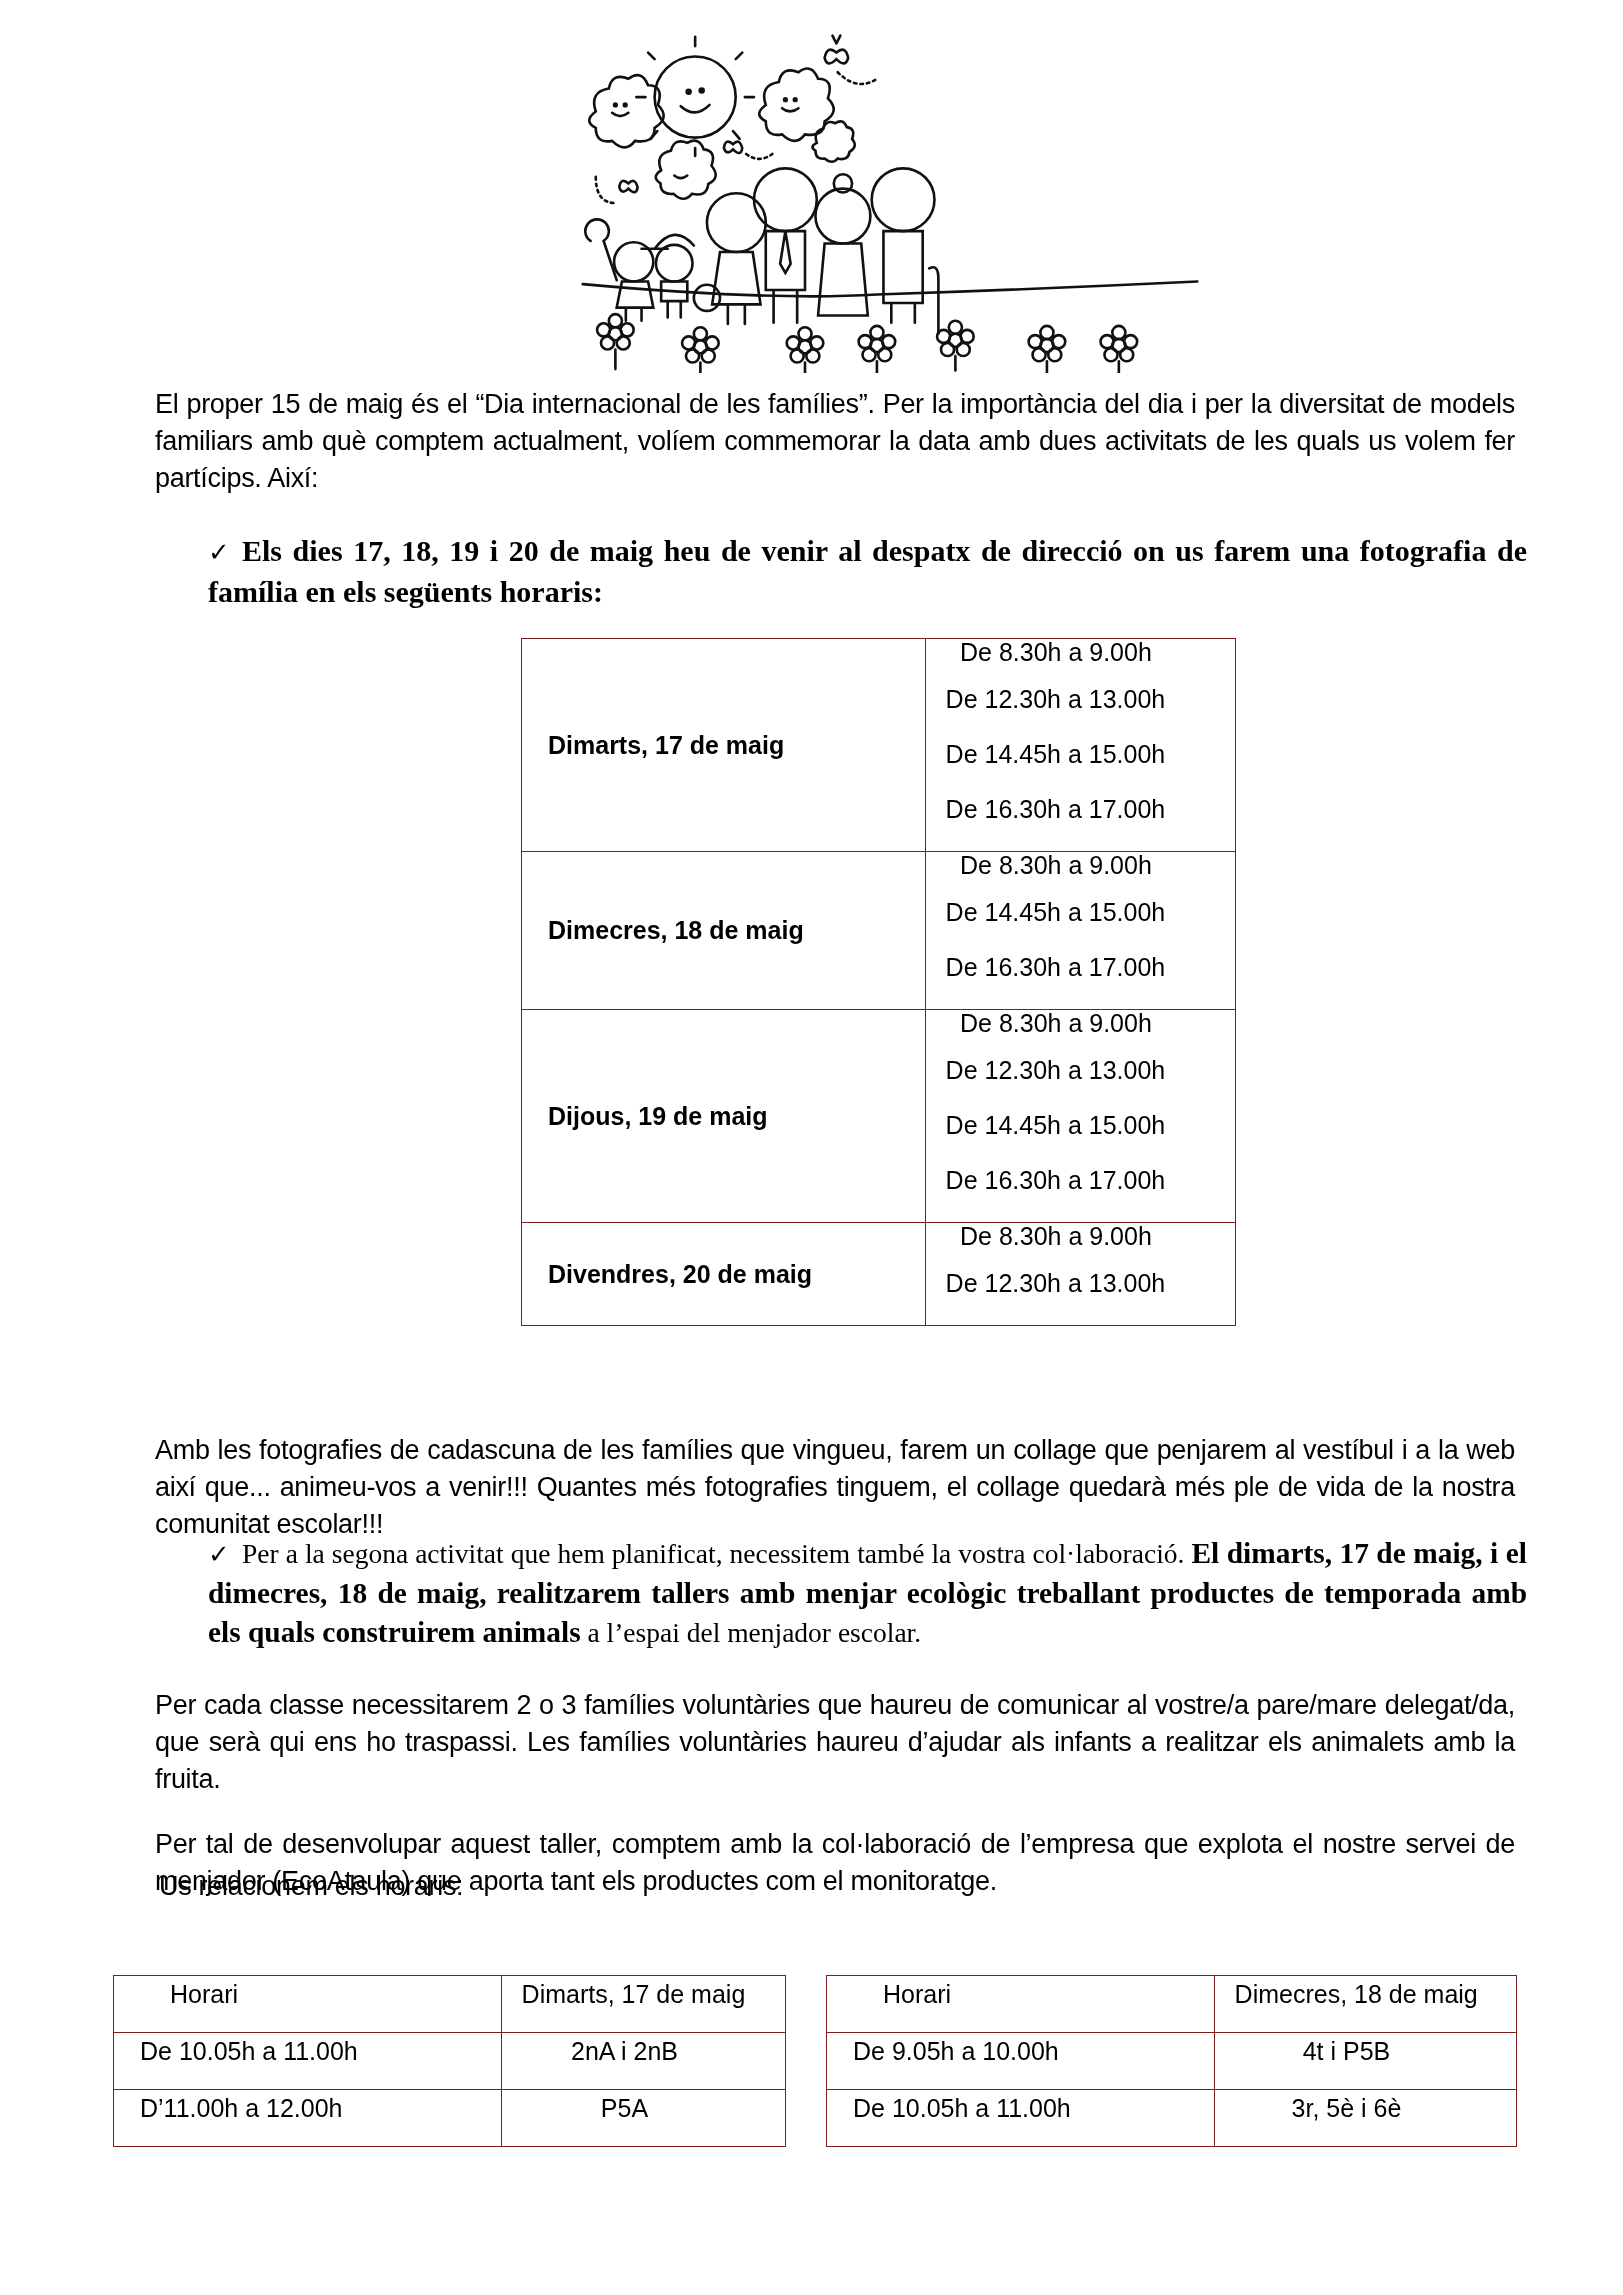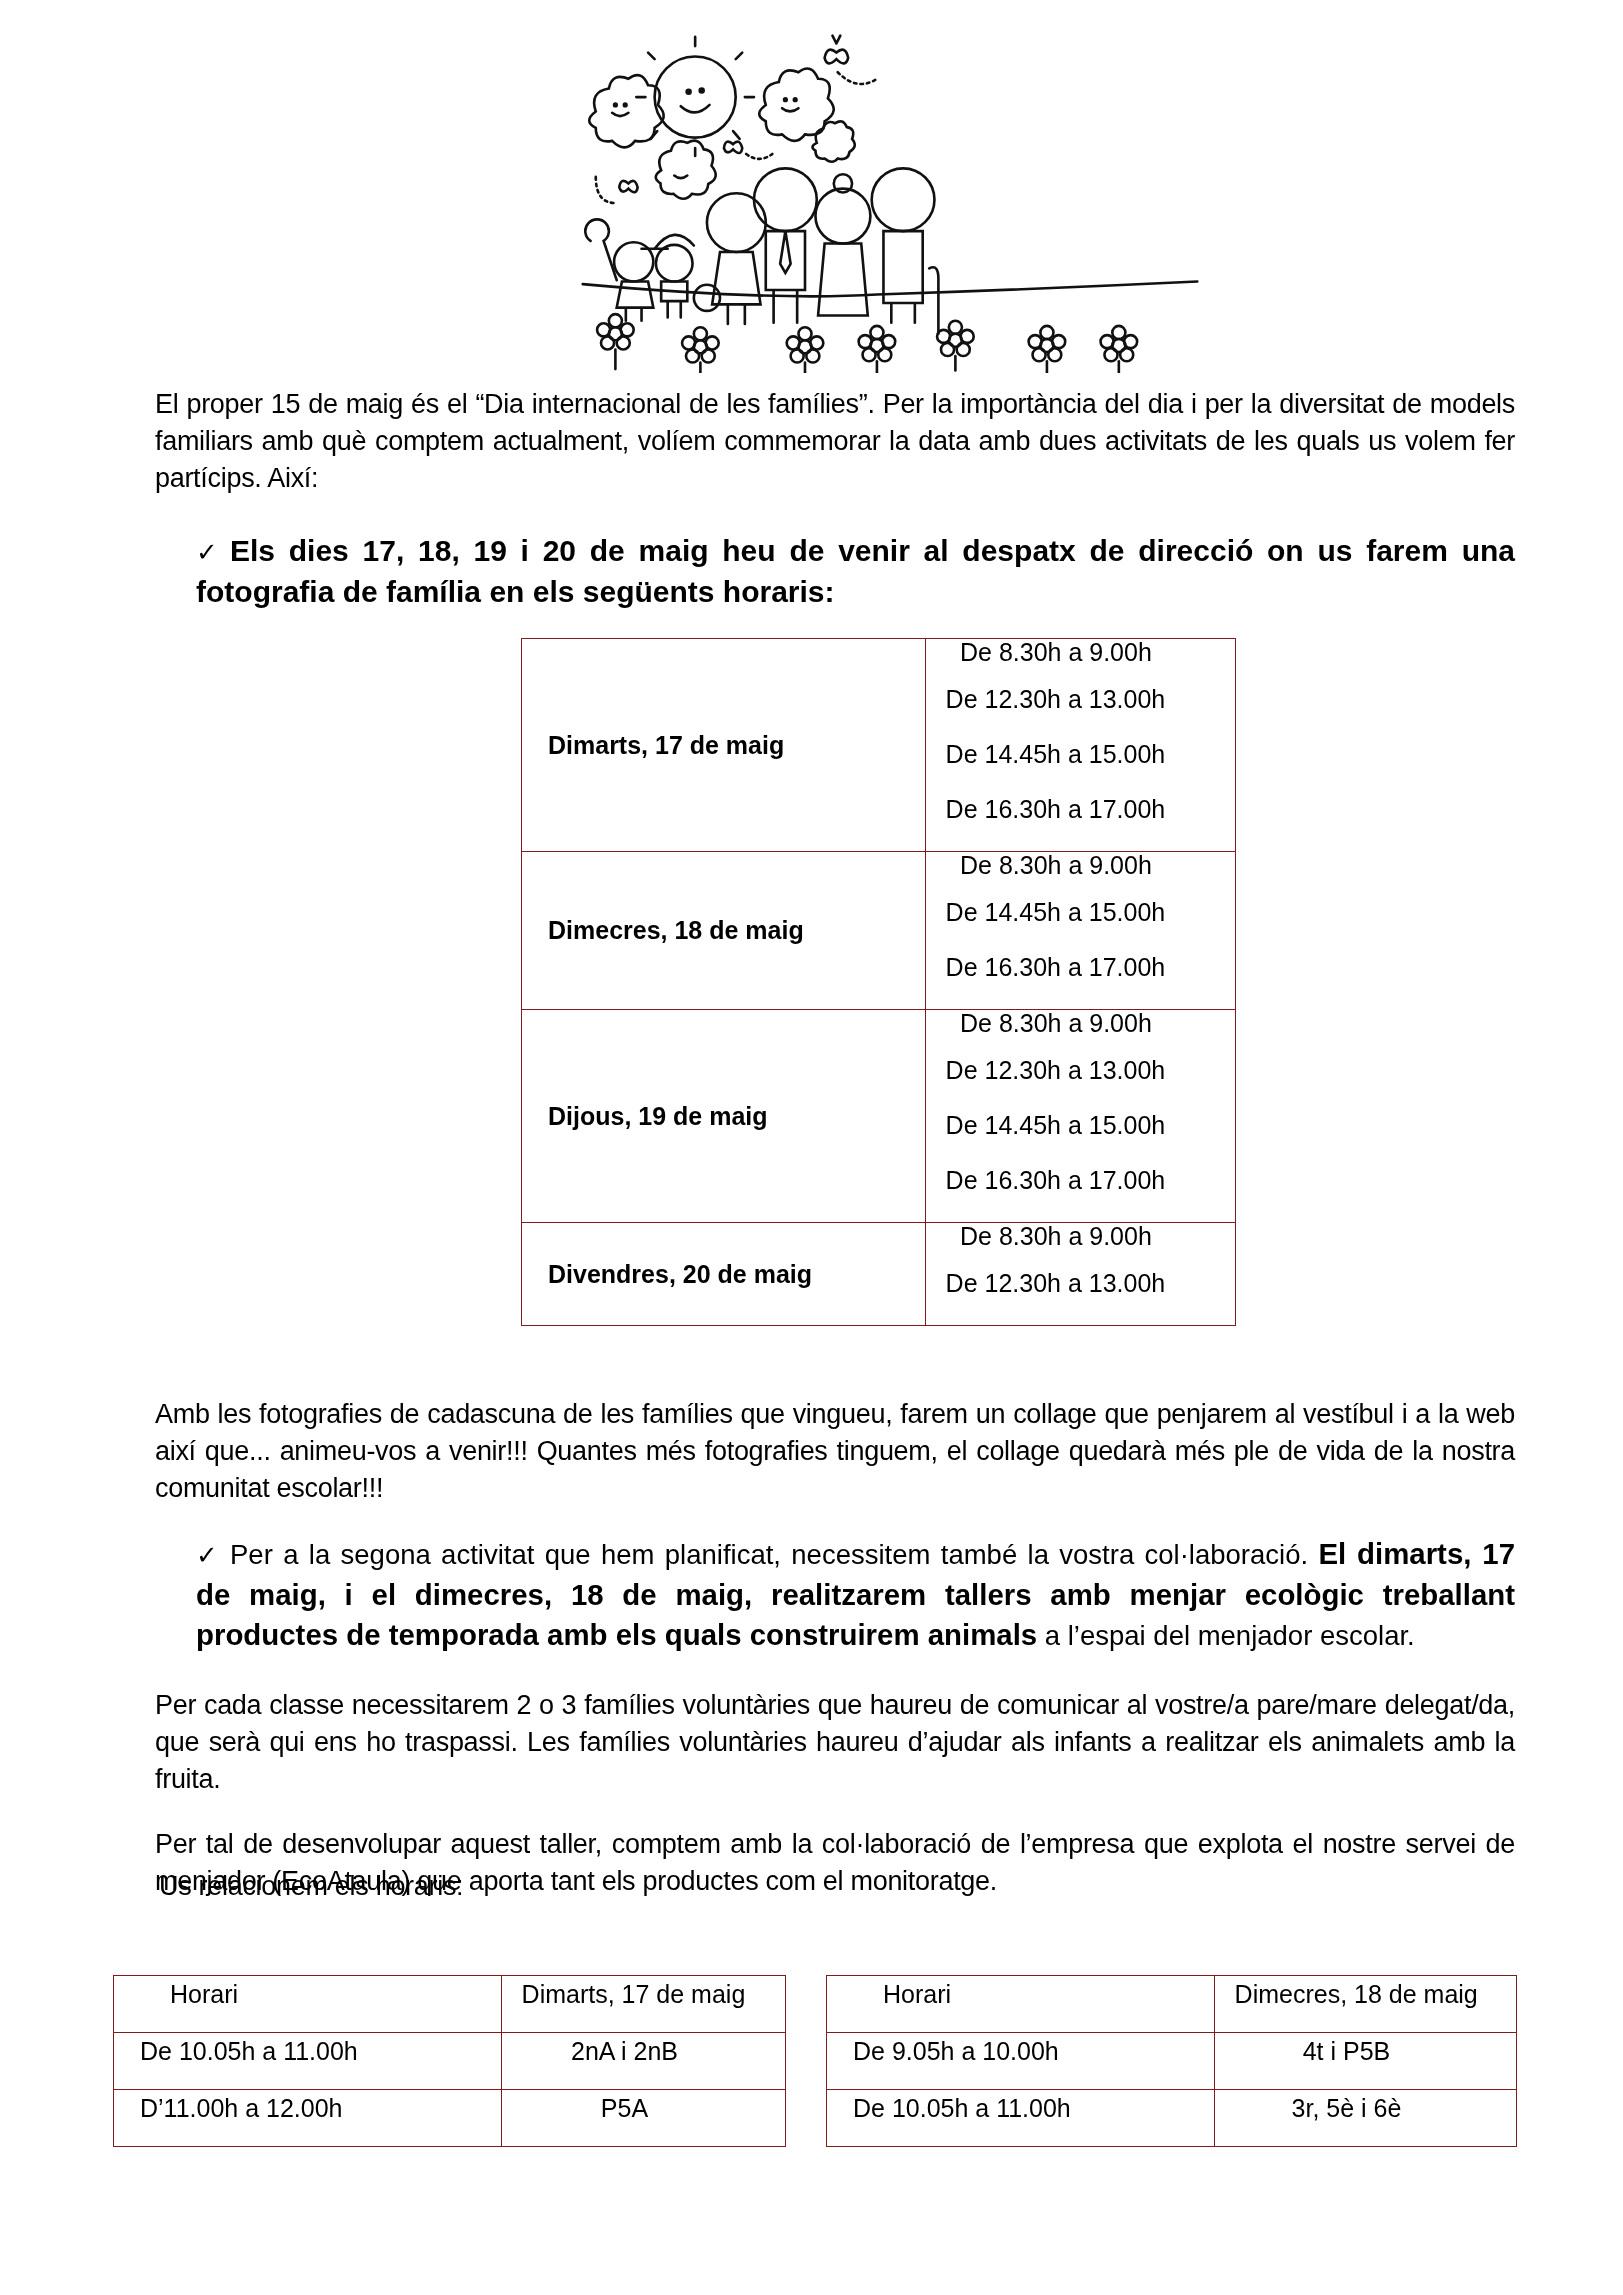--- a/index.html
+++ b/index.html
@@ -6,21 +6,21 @@
   body { width: 1623px; height: 2295px; position: relative; overflow: hidden;
          font-family: "Liberation Sans", sans-serif; color: #000; }
   .abs { position: absolute; }
 
   
   #illus { left: 576px; top: 33px; width: 628px; height: 340px; }
 
   .para { position: absolute; left: 155px; width: 1360px; font-size: 27px; line-height: 37px;
           text-align: justify; font-stretch: condensed; letter-spacing: -0.3px; }
   .para b { font-weight: normal; }
-  .bullet { position: absolute; left: 196px; width: 1319px; line-height: 39px; text-align: justify; }
+  .bullet { position: absolute; left: 208px; width: 1319px; line-height: 39px; text-align: justify; font-family: Liberation Serif, serif; }
   .bullet .check { display: inline-block; width: 34px; font-size: 26px; font-weight: normal; }
 
   table { border-collapse: collapse; position: absolute; }
   td { border: 1px solid #7f1d1d; vertical-align: top; font-size: 25px; }
 
   
   #t1 { left: 521px; top: 638px; width: 715px; }
   #t1 td.day { width: 376px; font-weight: bold; vertical-align: middle; padding-left: 26px; }
   #t1 td.slots { padding: 0 0 0 19.6px; }
   #t1 .slot { height: 55px; line-height: 26px; }
@@ -215,21 +215,21 @@
       <tr>
         <td class="day">Divendres, 20 de maig</td>
         <td class="slots">
           <div class="slot">De 8.30h a 9.00h</div>
           <div class="slot">De 12.30h a 13.00h</div>
         </td>
       </tr>
     </tbody>
 </table>
 
-<p class="para" style="top:1396px; margin:0;"><b>Amb les fotografies de cadascuna de les famílies que vingueu, farem un collage que penjarem al vestíbul</b><span> i a la web així que... animeu-vos a venir!!! Quantes més fotografies tinguem, el collage quedarà més ple de vida de la nostra comunitat escolar!!!</span></p>
+<p class="para" style="top:1432px; margin:0;"><b>Amb les fotografies de cadascuna de les famílies que vingueu, farem un collage que penjarem al vestíbul</b><span> i a la web així que... animeu-vos a venir!!! Quantes més fotografies tinguem, el collage quedarà més ple de vida de la nostra comunitat escolar!!!</span></p>
 
 <div class="bullet" style="top:1534px; font-size:27.5px;">
   <span class="check">✓</span><span>Per a la segona activitat que hem planificat, necessitem també la vostra col·laboració. </span><b style="font-size:29.4px;">El dimarts, 17 de maig, i el dimecres, 18 de maig, realitzarem tallers amb menjar ecològic treballant productes de temporada amb els quals construirem animals</b><span> a l’espai del menjador escolar.</span>
 </div>
 
 <p class="para" style="top:1687px; margin:0;">Per cada classe necessitarem 2 o 3 famílies voluntàries que haureu de comunicar al vostre/a pare/mare delegat/da, que serà qui ens ho traspassi. Les famílies voluntàries haureu d’ajudar als infants a realitzar els animalets amb la fruita.</p>
 
 <p class="para" style="top:1826px; margin:0;">Per tal de desenvolupar aquest taller, comptem amb la col·laboració de l’empresa que explota el nostre servei de menjador (EcoAtaula) que aporta tant els productes com el monitoratge.</p>
 
 <p class="para" style="top:1864px; margin:4px;">Us relacionem els horaris:</p>

